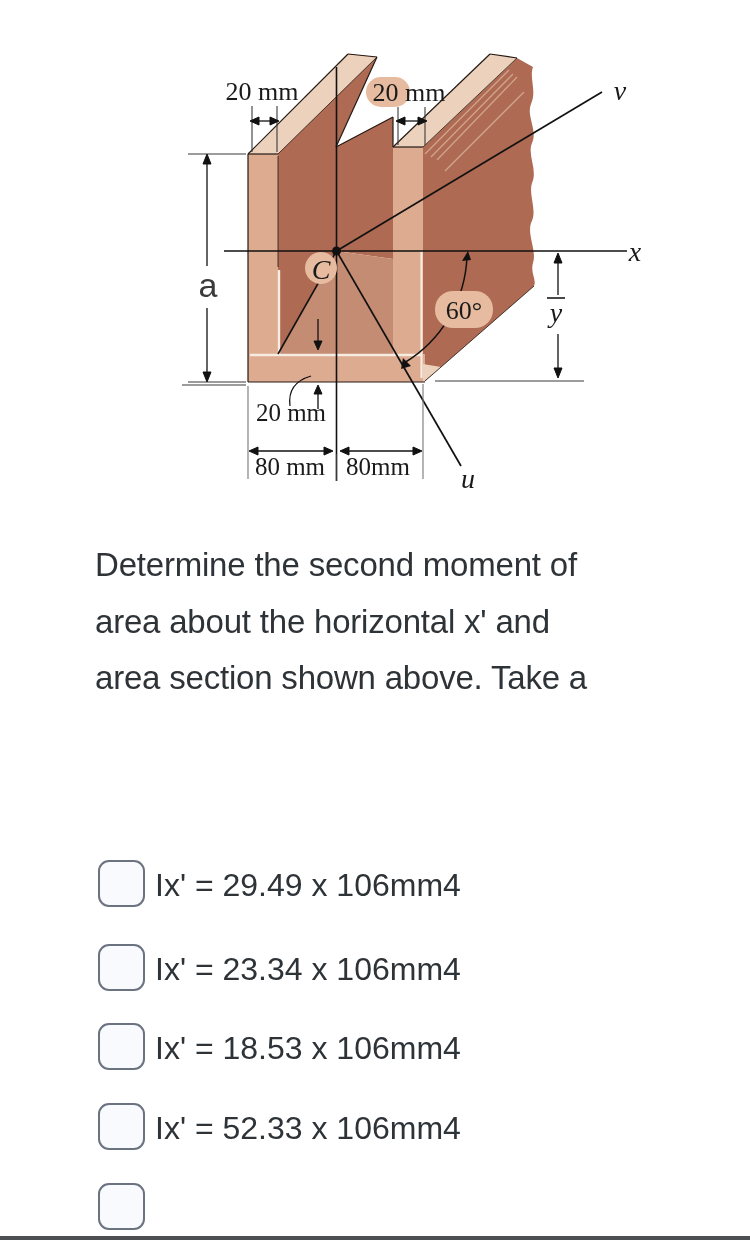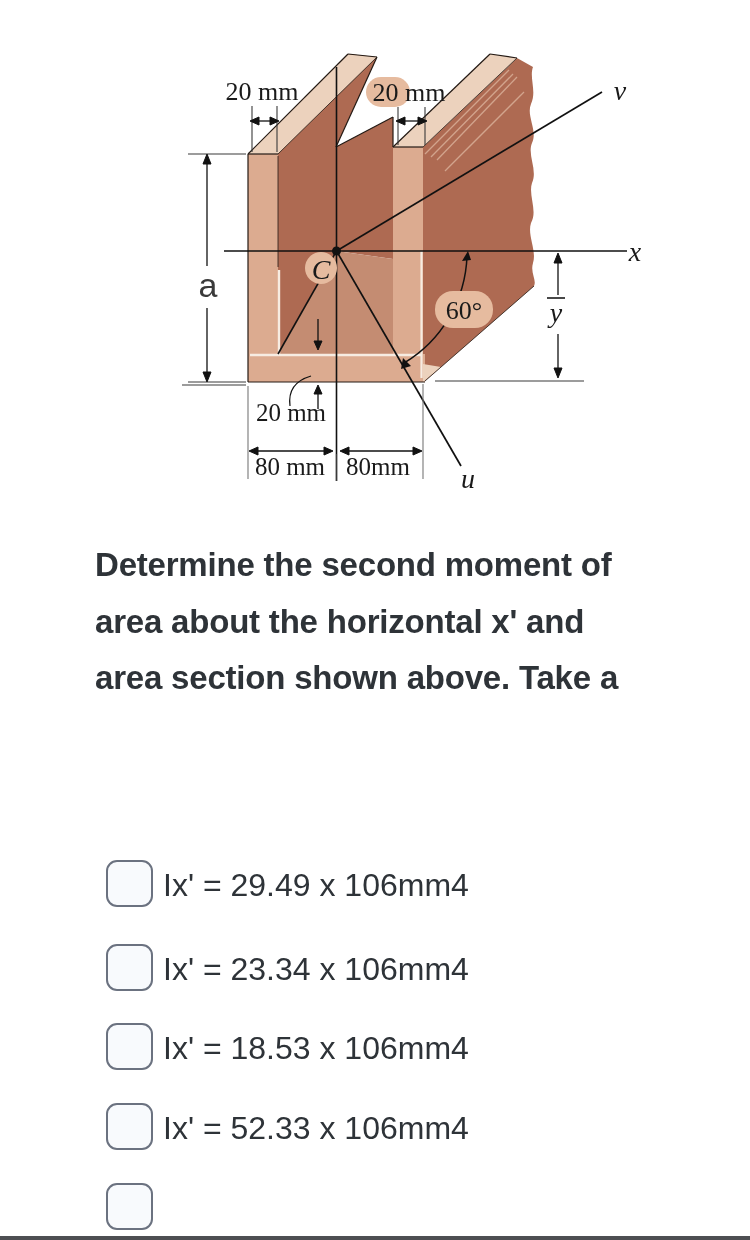--- a/index.html
+++ b/index.html
@@ -3,22 +3,22 @@
 <meta charset="utf-8">
 <style>
   html,body{margin:0;padding:0;background:#ffffff;}
   .page{position:relative;width:750px;height:1240px;background:#ffffff;overflow:hidden;
         font-family:"Liberation Sans", sans-serif;}
   .figwrap{position:absolute;left:0;top:0;width:750px;height:500px;margin-top:14px;}
   svg{display:block;}
   .serif{font-family:"Liberation Serif","DejaVu Serif",serif;}
   .question{position:absolute;left:95px;top:537px;width:580px;
             font-size:33px;line-height:56.5px;color:#2e3338;letter-spacing:-0.2px;}
-  .question span{display:block;font-weight:bold;}
-  .opt{position:absolute;left:98px;width:600px;height:48px;margin-left:8px;}
+  .question span{display:block;}
+  .opt{position:absolute;left:98px;width:600px;height:48px;}
   .opt .box{position:absolute;left:0;top:0;width:43px;height:43px;border:2.5px solid #6b7280;
             border-radius:11px;background:#f8fafd;cursor:pointer;}
   .opt .lbl{position:absolute;left:57px;top:0;height:48px;line-height:50px;
             font-size:32px;color:#2e3338;white-space:nowrap;cursor:pointer;}
   .bottom-rule{position:absolute;left:0;top:1236px;width:750px;height:4px;background:#4d4f52;}
 </style>
 </head>
 <body>
 
 <div class="page">

